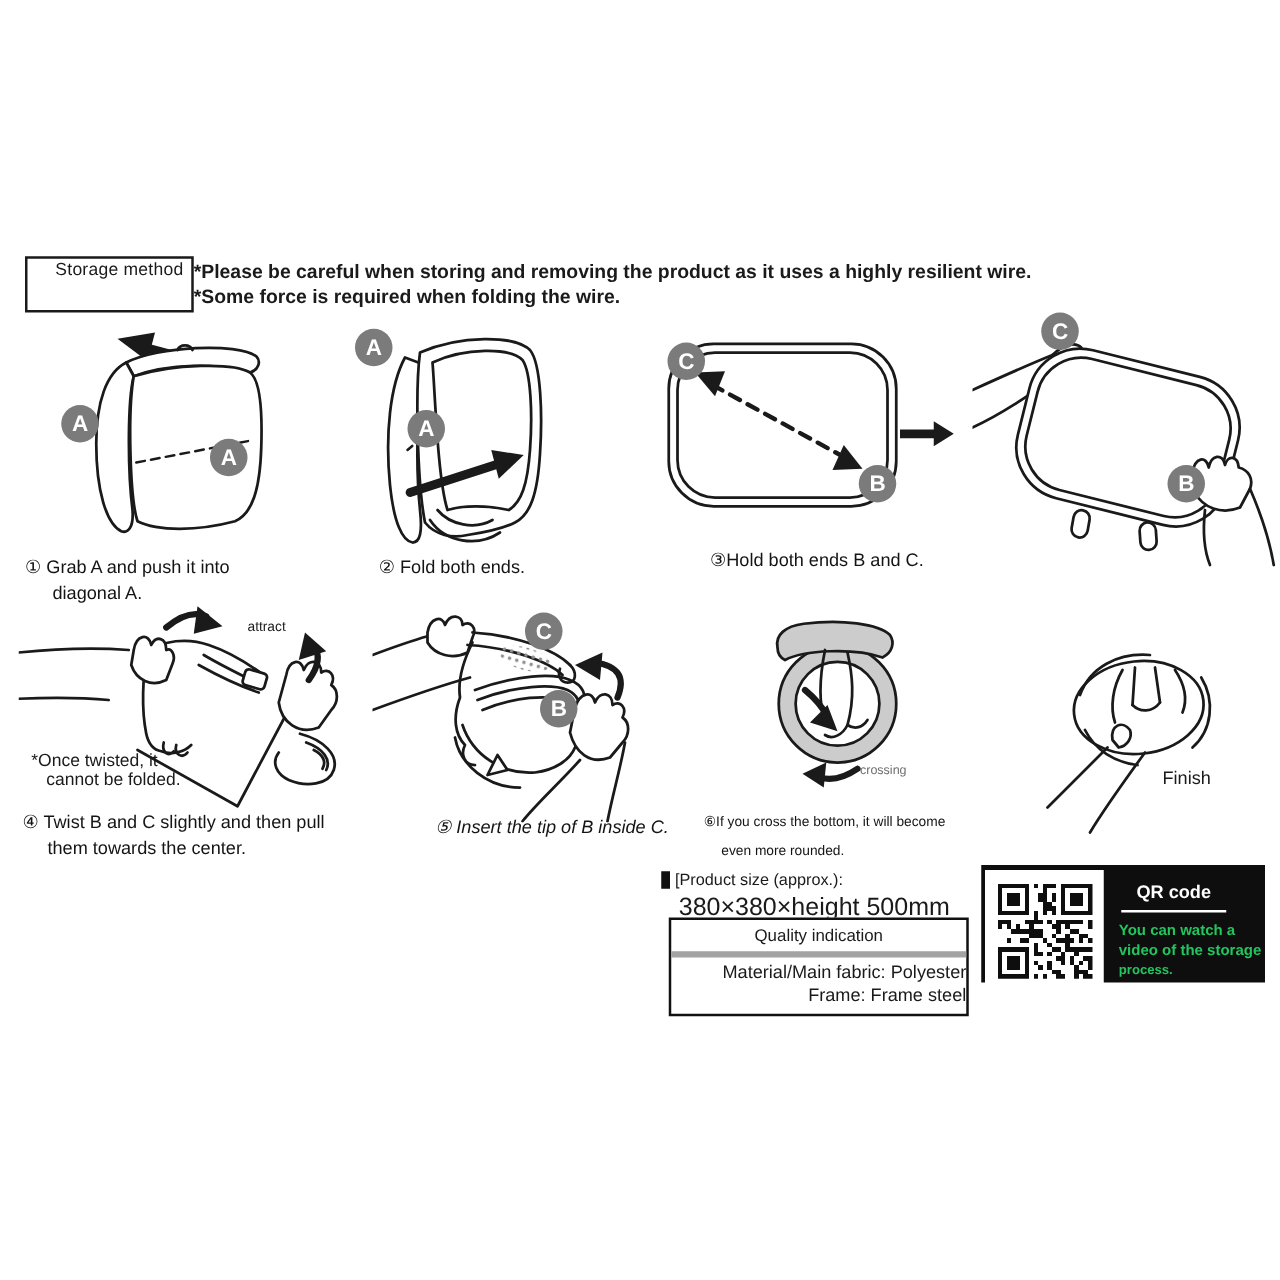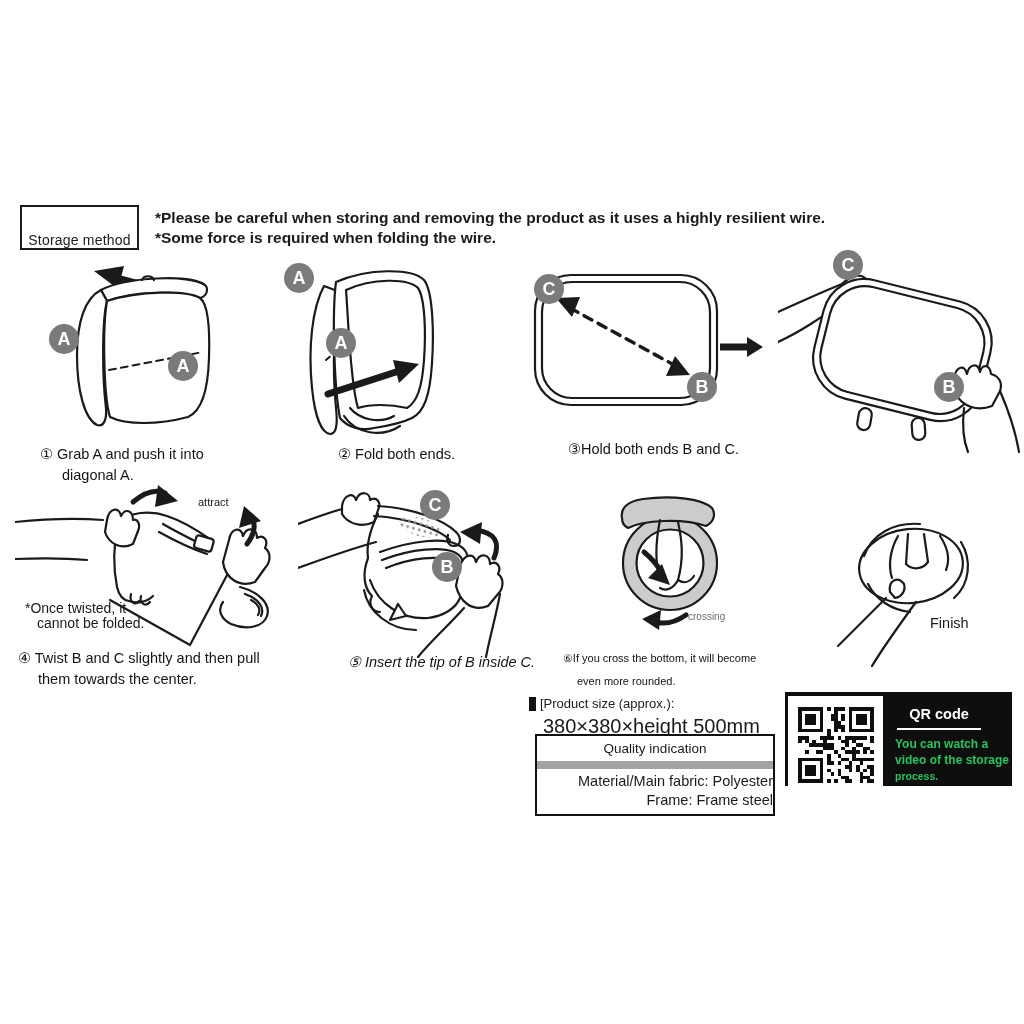--- a/index.html
+++ b/index.html
@@ -1,35 +1,35 @@
 <!DOCTYPE html>
 <html><head>
 <meta charset="utf-8">
 <style>
   html,body{margin:0;padding:0;background:#fff;}
   .page{position:relative;width:1024px;height:1024px;background:#fff;overflow:hidden;
         font-family:"Liberation Sans",sans-serif;color:#1a1a1a;}
   .abs{position:absolute;}
-  .storage-box{border:2px solid #1a1a1a;display:flex;align-items:flex-end;justify-content:center;
-               font-size:14px;letter-spacing:.2px;}
+  .storage-box{border:2px solid #1a1a1a;display:flex;align-items:flex-start;justify-content:center;
+               font-size:14px;letter-spacing:.2px;padding-left:16px;}
   .notes{font-size:15.5px;font-weight:bold;line-height:20px;white-space:nowrap;}
   .cap{font-size:14.5px;line-height:21px;white-space:nowrap;color:#141414;}
   .cap .l2{display:block;}
   .cap6{font-size:11px;line-height:23px;}
   .smallnote{font-size:14px;line-height:15px;white-space:nowrap;}
   .anno{font-size:11px;white-space:nowrap;}
   .crossing{font-size:10px;color:#6e6e6e;}
   .finish{font-size:14.5px;}
   .badge{position:absolute;width:30px;height:30px;border-radius:50%;background:#7b7b7b;color:#fff;
          font-weight:bold;font-size:18px;display:flex;align-items:center;justify-content:center;z-index:5;}
   .psize1{font-size:13px;white-space:nowrap;}
   .psize2{font-size:20px;white-space:nowrap;}
   .size-bullet{background:#111;width:7px;height:14px;}
   .qtable{border:2px solid #111;background:#fff;}
-  .qtable .qhead{border-bottom:8px solid #a3a3a3;height:25px;display:flex;align-items:center;justify-content:center;
+  .qtable .qhead{border-bottom:5px solid #a3a3a3;height:25px;display:flex;align-items:center;justify-content:center;
                  font-size:13.5px;}
   .qtable .qbody{padding:3px 0 4px 0;text-align:right;font-size:14.5px;line-height:19px;}
   .qr-box{background:#0e0e0e;}
   .qr-white{position:absolute;left:3px;top:4px;width:95px;height:98px;background:#fff;}
   .qr-title{position:absolute;left:108px;top:14px;width:92px;text-align:center;color:#fff;
             font-weight:bold;font-size:14.5px;}
   .qr-rule{position:absolute;left:112px;top:36px;width:84px;border-top:2px solid #fff;}
   .qr-desc{position:absolute;left:110px;top:44px;color:#22c55e;font-weight:bold;font-size:12px;line-height:16px;white-space:nowrap;}
   .qr-desc .p3{font-size:10.5px;}
   svg{display:block;}
@@ -209,25 +209,25 @@
   <div class="badge" style="left:168px;top:351px;">A</div>
   <div class="badge" style="left:284px;top:263px;">A</div>
   <div class="badge" style="left:326px;top:328px;">A</div>
   <div class="badge" style="left:534px;top:274px;">C</div>
   <div class="badge" style="left:687px;top:372px;">B</div>
   <div class="badge" style="left:833px;top:250px;">C</div>
   <div class="badge" style="left:934px;top:372px;">B</div>
   <div class="badge" style="left:420px;top:490px;">C</div>
   <div class="badge" style="left:432px;top:552px;">B</div>
 
-  <div class="abs cap" style="left:20px;top:444px;margin-left:20px;">
+  <div class="abs cap" style="left:20px;top:444px;">
     <div>① Grab A and push it into</div>
     <div class="l2" style="padding-left:22px;">diagonal A.</div>
   </div>
-  <div class="abs cap" style="left:303px;top:444px;margin-left:35px;">
+  <div class="abs cap" style="left:303px;top:444px;">
     <div>② Fold both ends.</div>
   </div>
   <div class="abs cap" style="left:568px;top:439px;">
     <div>③Hold both ends B and C.</div>
   </div>
   <div class="abs anno" style="left:198px;top:496px;">attract</div>
   <div class="abs smallnote" style="left:25px;top:601px;">
     <div>*Once twisted, it</div>
     <div style="padding-left:12px;">cannot be folded.</div>
   </div>

